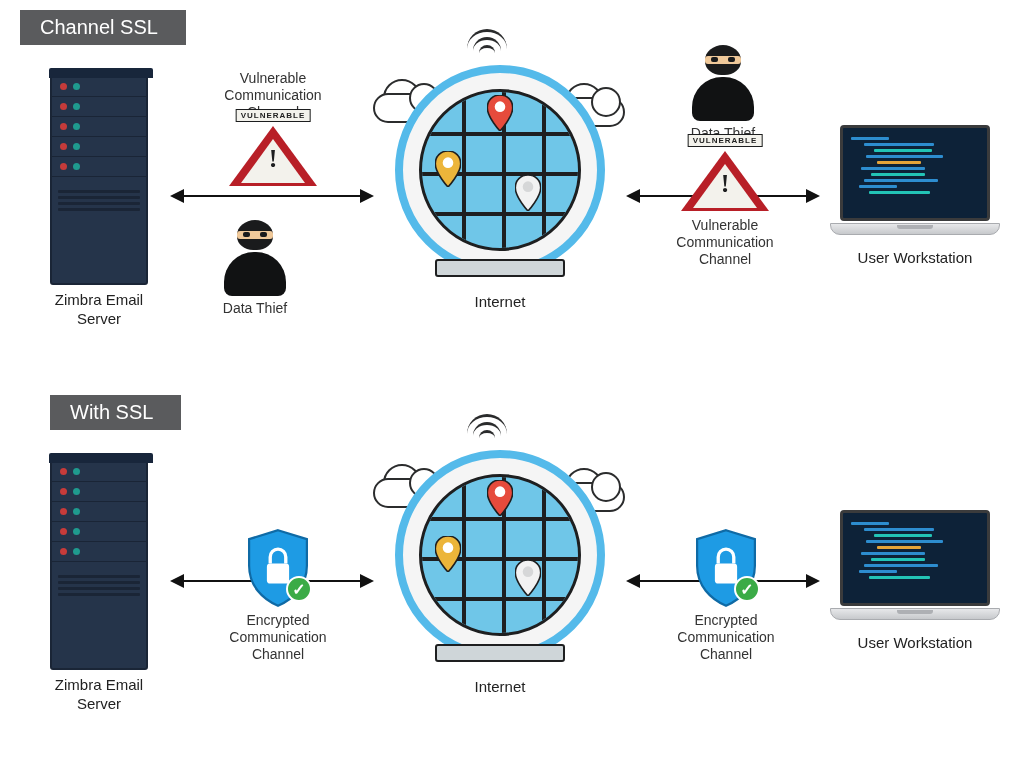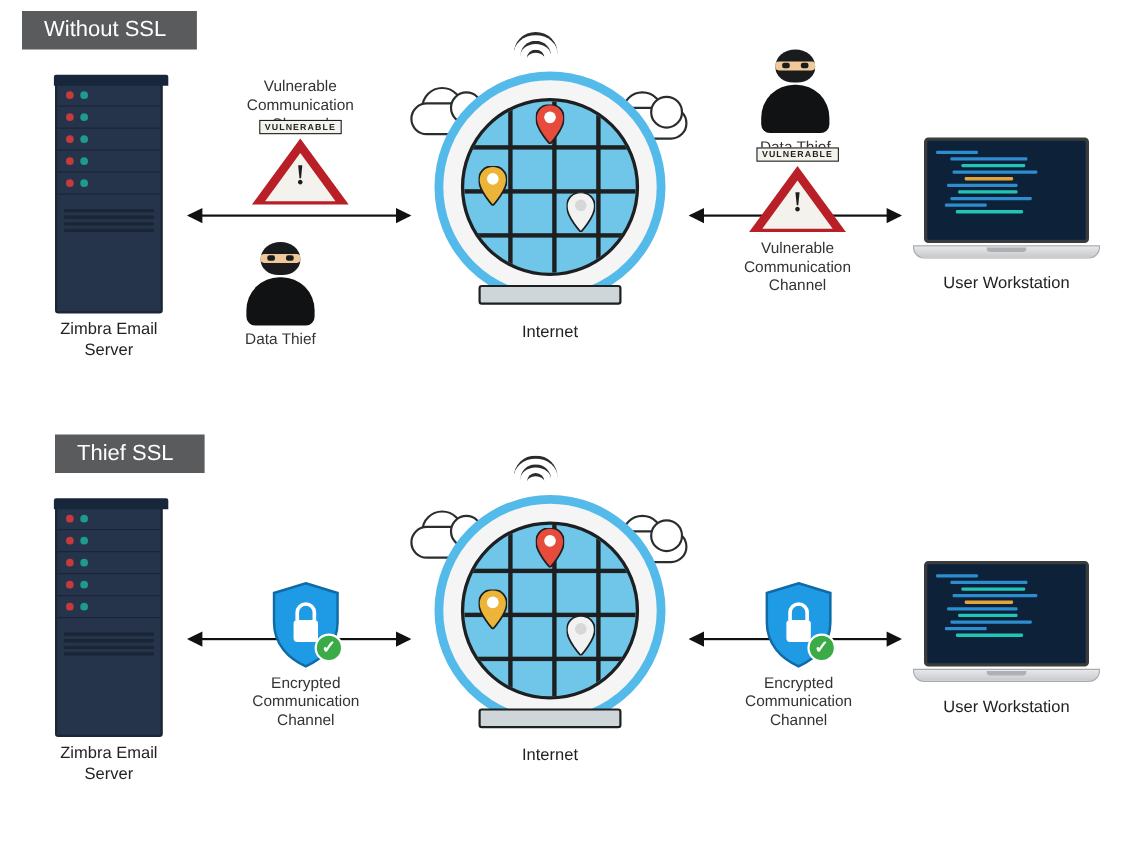--- a/index.html
+++ b/index.html
@@ -123,21 +123,21 @@
   .arrow::before { left:-2px; border-right:14px solid #111; }
   .arrow::after  { right:-2px; border-left:14px solid #111; }
 
 </style>
 </head>
 <body>
 
 
 
 
-<div class="section-title">Without SSL</div>
+<div class="section-title">Channel SSL</div>
 
 <div class="row">
 
   <div class="node" style="left:50px; top:20px;">
     <div class="server-body">
       <div class="server-top"></div>
       <div class="server-slot">
           <span class="led red"></span>
           <span class="led teal"></span>
         </div>
@@ -278,21 +278,21 @@
         <div class="code-line" style="width:48%; background:#23c4b6; margin-left:14%;"></div>
       </div>
       <div class="lap-base"></div>
     </div>
     <div class="label">User Workstation</div>
   </div>
 
 </div>
 
 
-<div class="section-title" style="margin-left:50px; margin-top:20px;">Thief SSL</div>
+<div class="section-title" style="margin-left:50px; margin-top:20px;">With SSL</div>
 
 <div class="row">
 
   <div class="node" style="left:50px; top:20px;">
     <div class="server-body">
       <div class="server-top"></div>
       <div class="server-slot">
           <span class="led red"></span>
           <span class="led teal"></span>
         </div>

